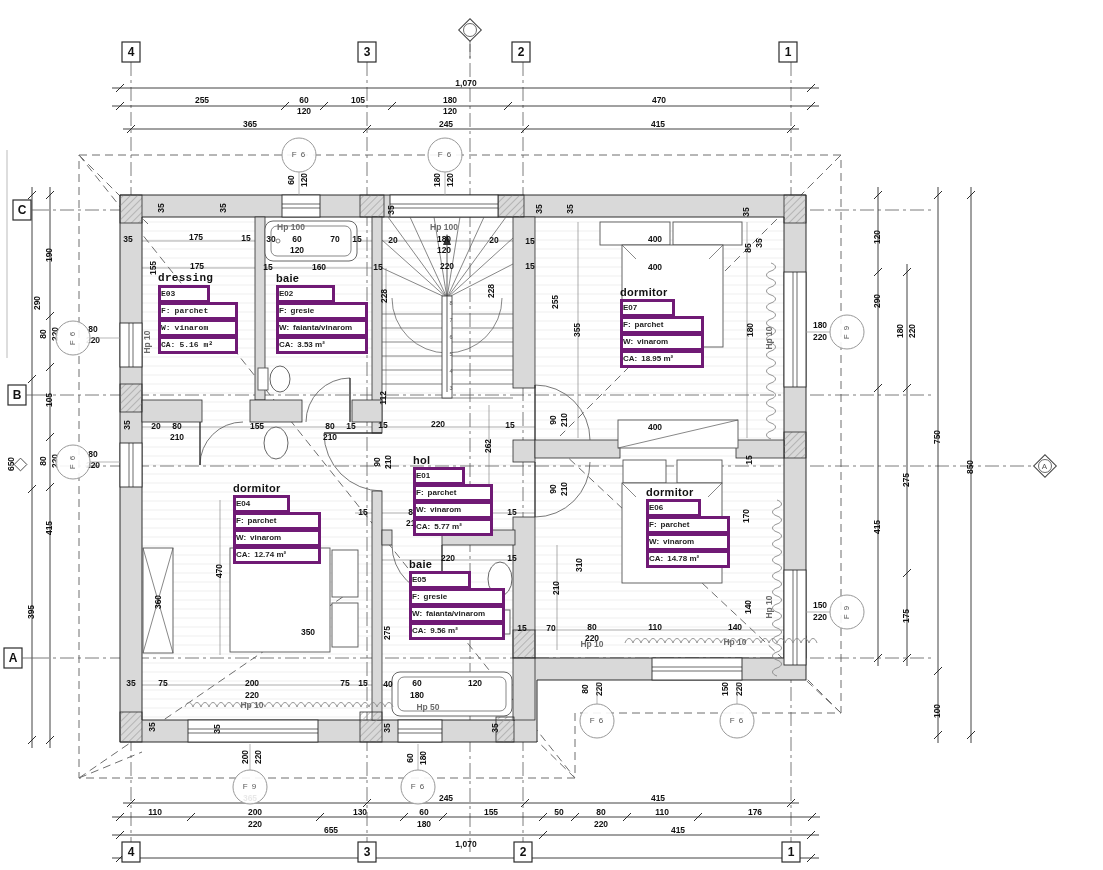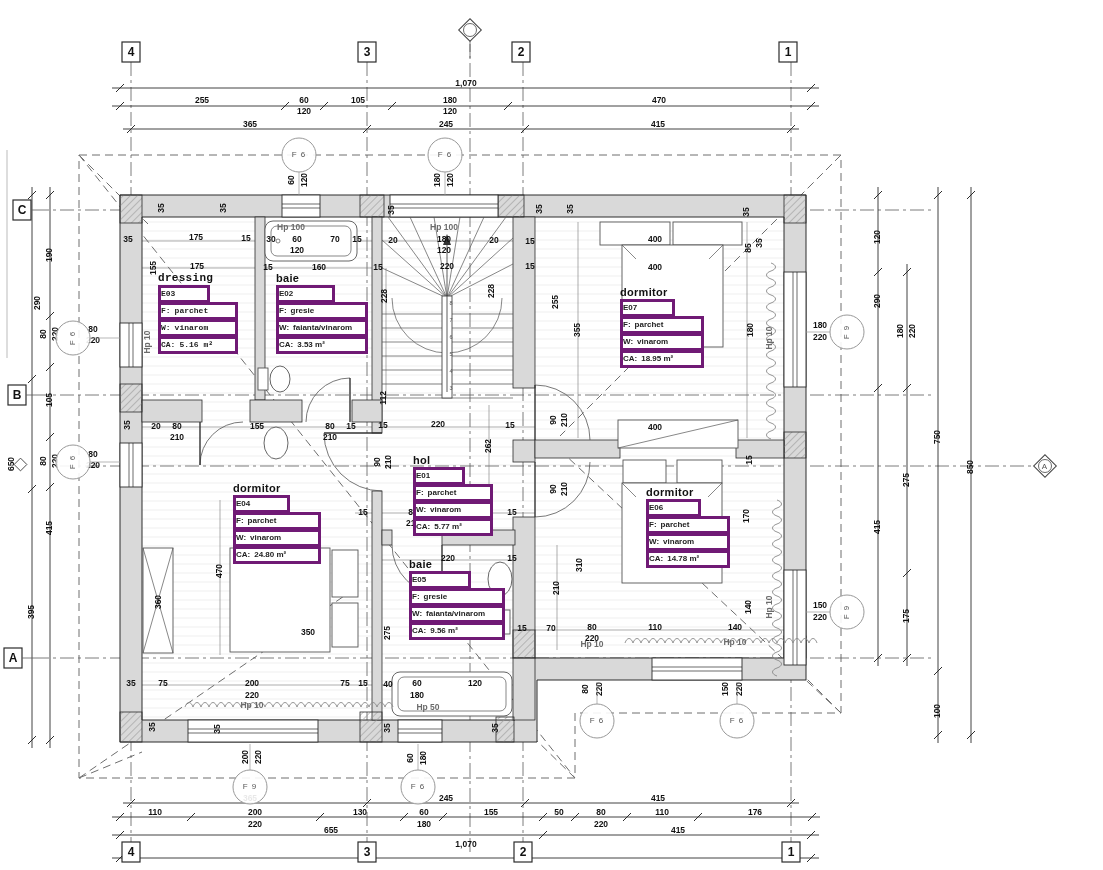--- a/index.html
+++ b/index.html
@@ -668,21 +668,21 @@
           <div class="room-row">
             <span>F:</span>
             <span>parchet</span>
           </div>
           <div class="room-row">
             <span>W:</span>
             <span>vinarom</span>
           </div>
           <div class="room-row">
             <span>CA:</span>
-            <span>24.80 m²</span>
+            <span>12.74 m²</span>
           </div>
         </div>
       </div>
       <div class="room-card" style="left: 409px; top: 558px; width: 96px;">
         <div class="room-name">baie</div>
         <div class="room-table">
           <div class="room-row code">
             <span>E05</span>
           </div>
           <div class="room-row">

